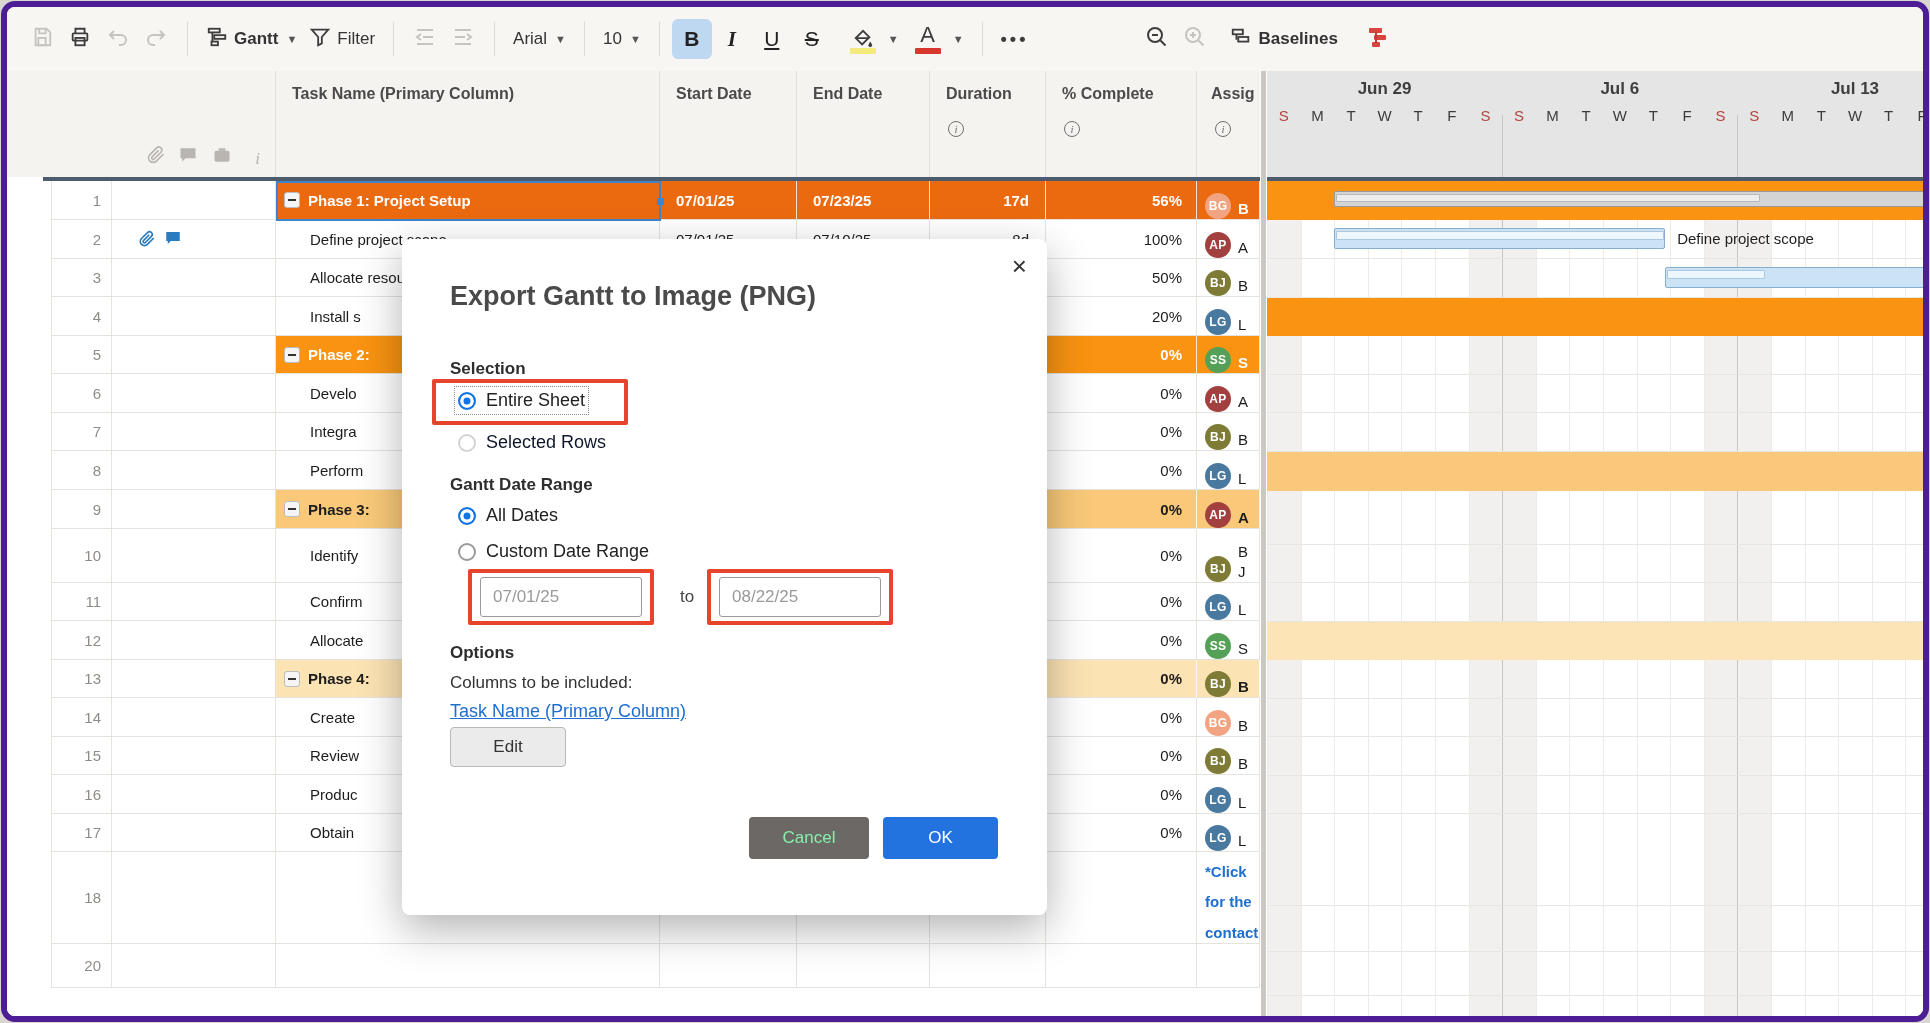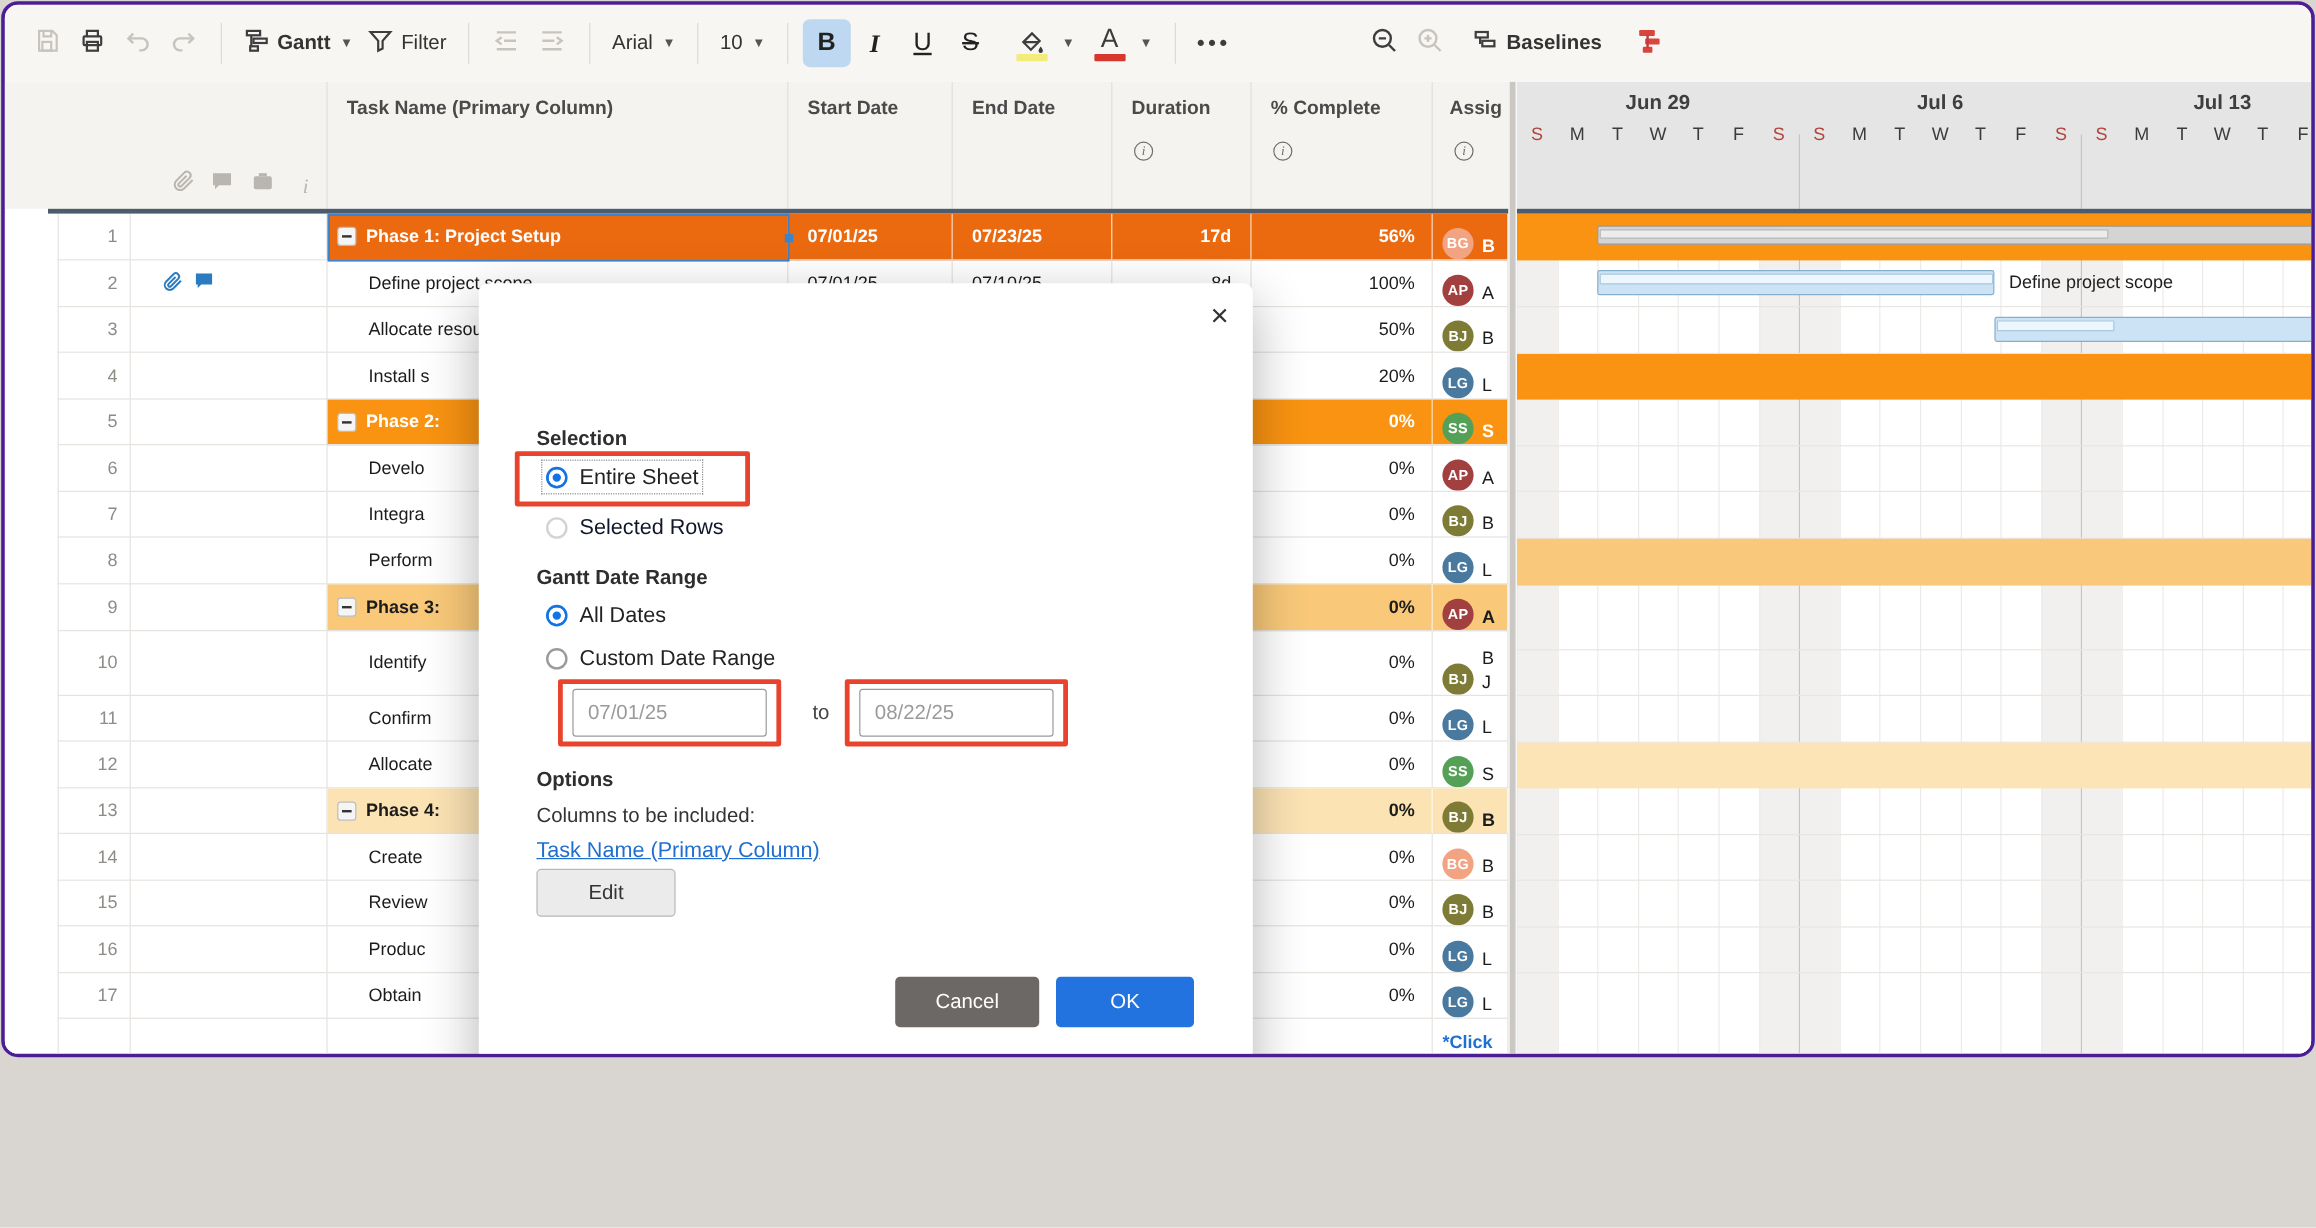--- a/index.html
+++ b/index.html
@@ -1,16 +1,16 @@
 <!DOCTYPE html>
 <html><head>
 <meta charset="utf-8">
 <style>
   html,body{margin:0;padding:0;background:#D9D5D1;font-family:"Liberation Sans",sans-serif;}
-  #app{position:relative;width:1928px;height:880px;margin:1px;background:#fff;border-radius:14px;overflow:hidden;border:3px solid #4c1d95;box-sizing:border-box;}
+  #app{position:relative;width:1928px;height:1021px;margin:1px;background:#fff;border-radius:14px;overflow:hidden;border:6px solid #4c1d95;box-sizing:border-box;}
   
   .toolbar{position:absolute;top:0;left:0;right:0;height:64px;background:#F8F6F3;display:flex;align-items:center;padding:0 16px;z-index:5;}
   .tbtn{height:40px;min-width:38px;display:flex;align-items:center;justify-content:center;border-radius:6px;color:#3D3D3D;gap:6px;padding:0 6px;box-sizing:border-box;}
   .tbtn.dis{color:#C7C3BE;}
   .tsep{width:1px;height:34px;background:#DDD9D4;margin:0 12px;flex:0 0 auto;}
   .tlabel{font-size:17px;color:#333;font-weight:400;}
   .caret{font-size:11px;color:#555;margin-left:2px;}
   .fmt{font-size:21px;font-weight:bold;color:#222;width:40px;height:40px;display:flex;align-items:center;justify-content:center;border-radius:6px;}
   .fmt.active{background:#BFD8F1;}
   .fmt.i{font-style:italic;font-family:"Liberation Serif",serif;font-weight:600;}
@@ -85,21 +85,21 @@
   .rrow{position:absolute;display:flex;align-items:center;gap:10px;font-size:18px;color:#222;}
   .rrow.dis{color:#0f172a;}
   .focus-dotted{outline:1px dotted #8A8A8A;outline-offset:3px;}
   .redbox{position:absolute;border:4px solid #E8432D;border-radius:2px;box-sizing:border-box;pointer-events:none;}
   .dinput{width:162px;height:40px;border:1px solid #9A9A9A;border-radius:3px;font-size:17px;color:#9A9A9A;padding:0 12px;box-sizing:border-box;font-family:"Liberation Sans",sans-serif;background:#fff;}
   .toword{position:absolute;font-size:17px;color:#444;}
   .dlg-text{position:absolute;left:48px;font-size:17px;color:#333;}
   .dlg-link{position:absolute;left:48px;font-size:18px;color:#1F6FD0;text-decoration:underline;cursor:pointer;}
   .btn{position:absolute;border:none;border-radius:4px;font-size:17px;font-family:"Liberation Sans",sans-serif;cursor:pointer;display:flex;align-items:center;justify-content:center;box-sizing:border-box;}
   .btn-edit{left:48px;top:488px;width:116px;height:40px;background:#EBEBEB;border:1px solid #B8B8B8;color:#333;}
-  .btn-cancel{left:347px;top:578px;width:120px;height:42px;background:#6C6865;color:#ffffff;}
+  .btn-cancel{left:347px;top:578px;width:120px;height:42px;background:#6C6865;color:#86efac;}
   .btn-ok{left:481px;top:578px;width:115px;height:42px;background:#2273E0;color:#fff;}
 </style>
 </head>
 <body>
 
 <div id="app">
 
   <div class="toolbar">
     <div class="tbtn dis">
       <span><svg width="22" height="22" viewBox="0 0 24 24" fill="none" stroke="currentColor" stroke-width="2">
@@ -686,20 +686,21 @@
             <div class="grnt" style="height: 92px;"></div>
             <div class="grnt" style="height: 46px;"></div>
             <div class="grnt" style="height: 44px;"></div>
           </div>
       </div>
     </div>
   </div>
 
   <div class="dialog">
     <span class="dlg-close">×</span>
+    <div class="dlg-title">Export Gantt to Image (PNG)</div>
 
     <div class="dlg-sec" style="top:120px;">Selection</div>
     <div class="redbox" style="left:30px;top:140px;width:196px;height:46px;"></div>
     <div class="rrow focus-dotted" style="left:56px;top:151px;">
       <span class="radio on"></span>
       <span>Entire Sheet</span>
     </div>
     <div class="rrow dis" style="left:56px;top:193px;">
       <span class="radio off-dis"></span>
       <span>Selected Rows</span>

